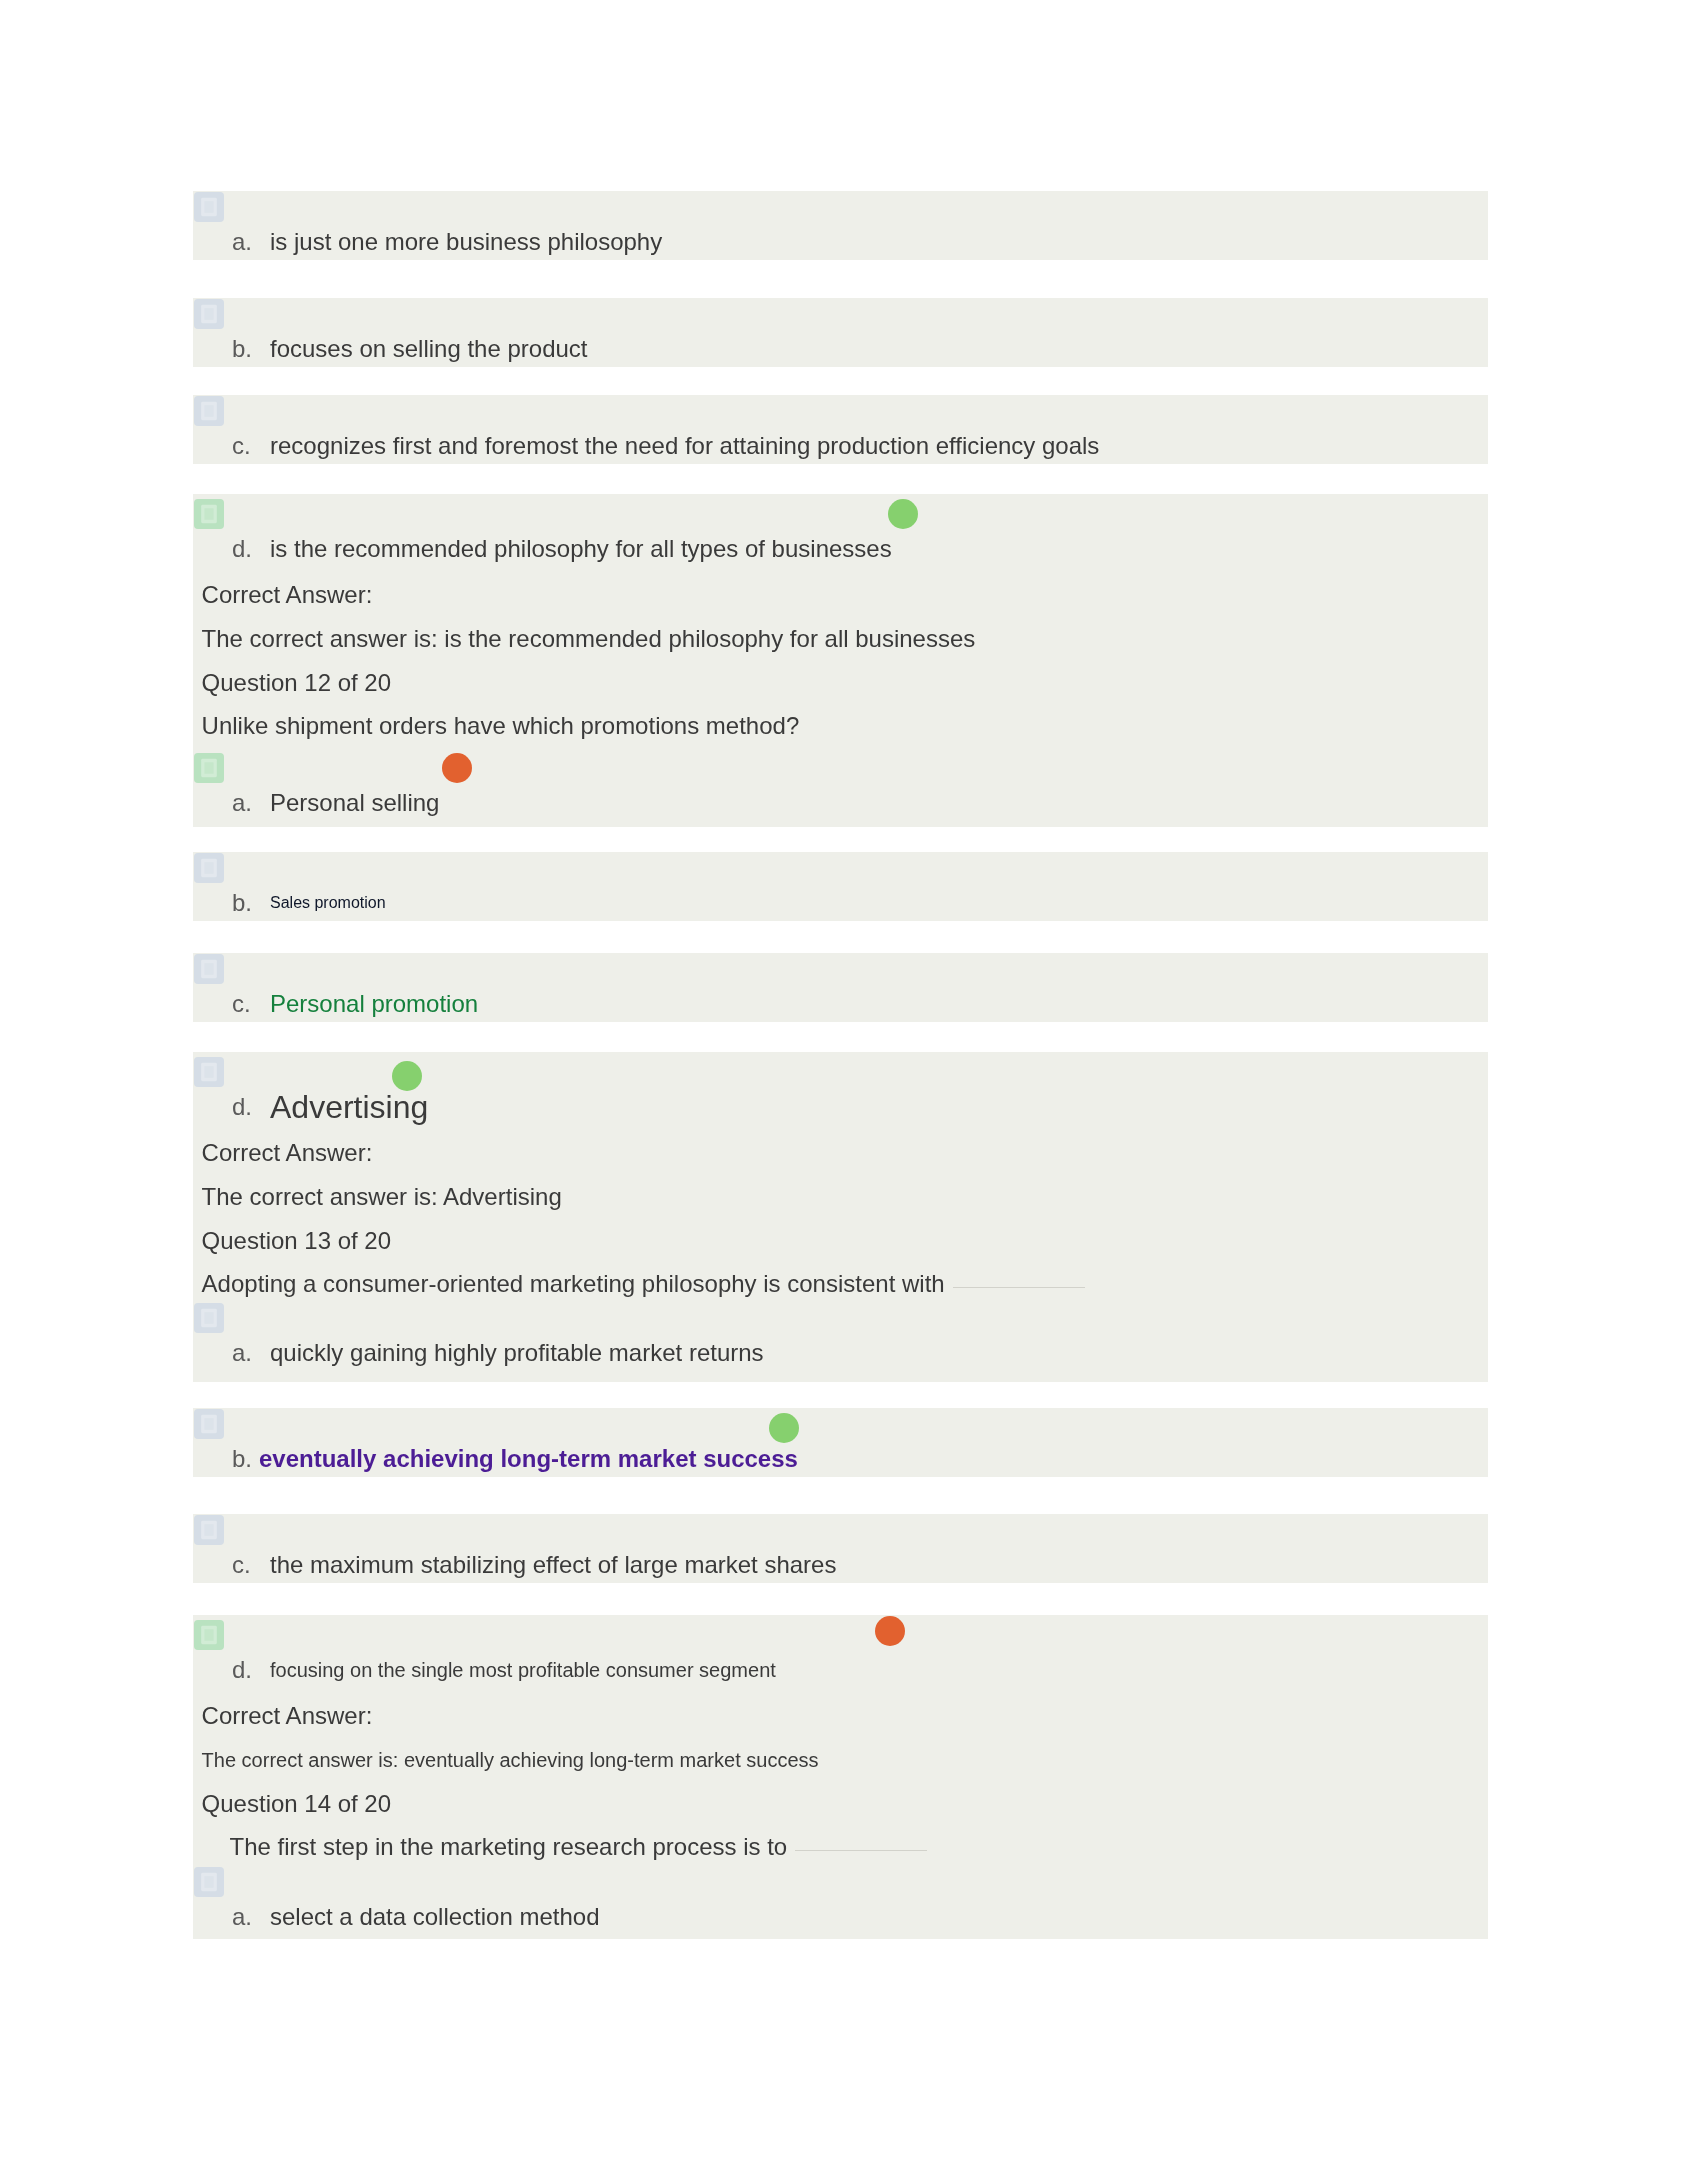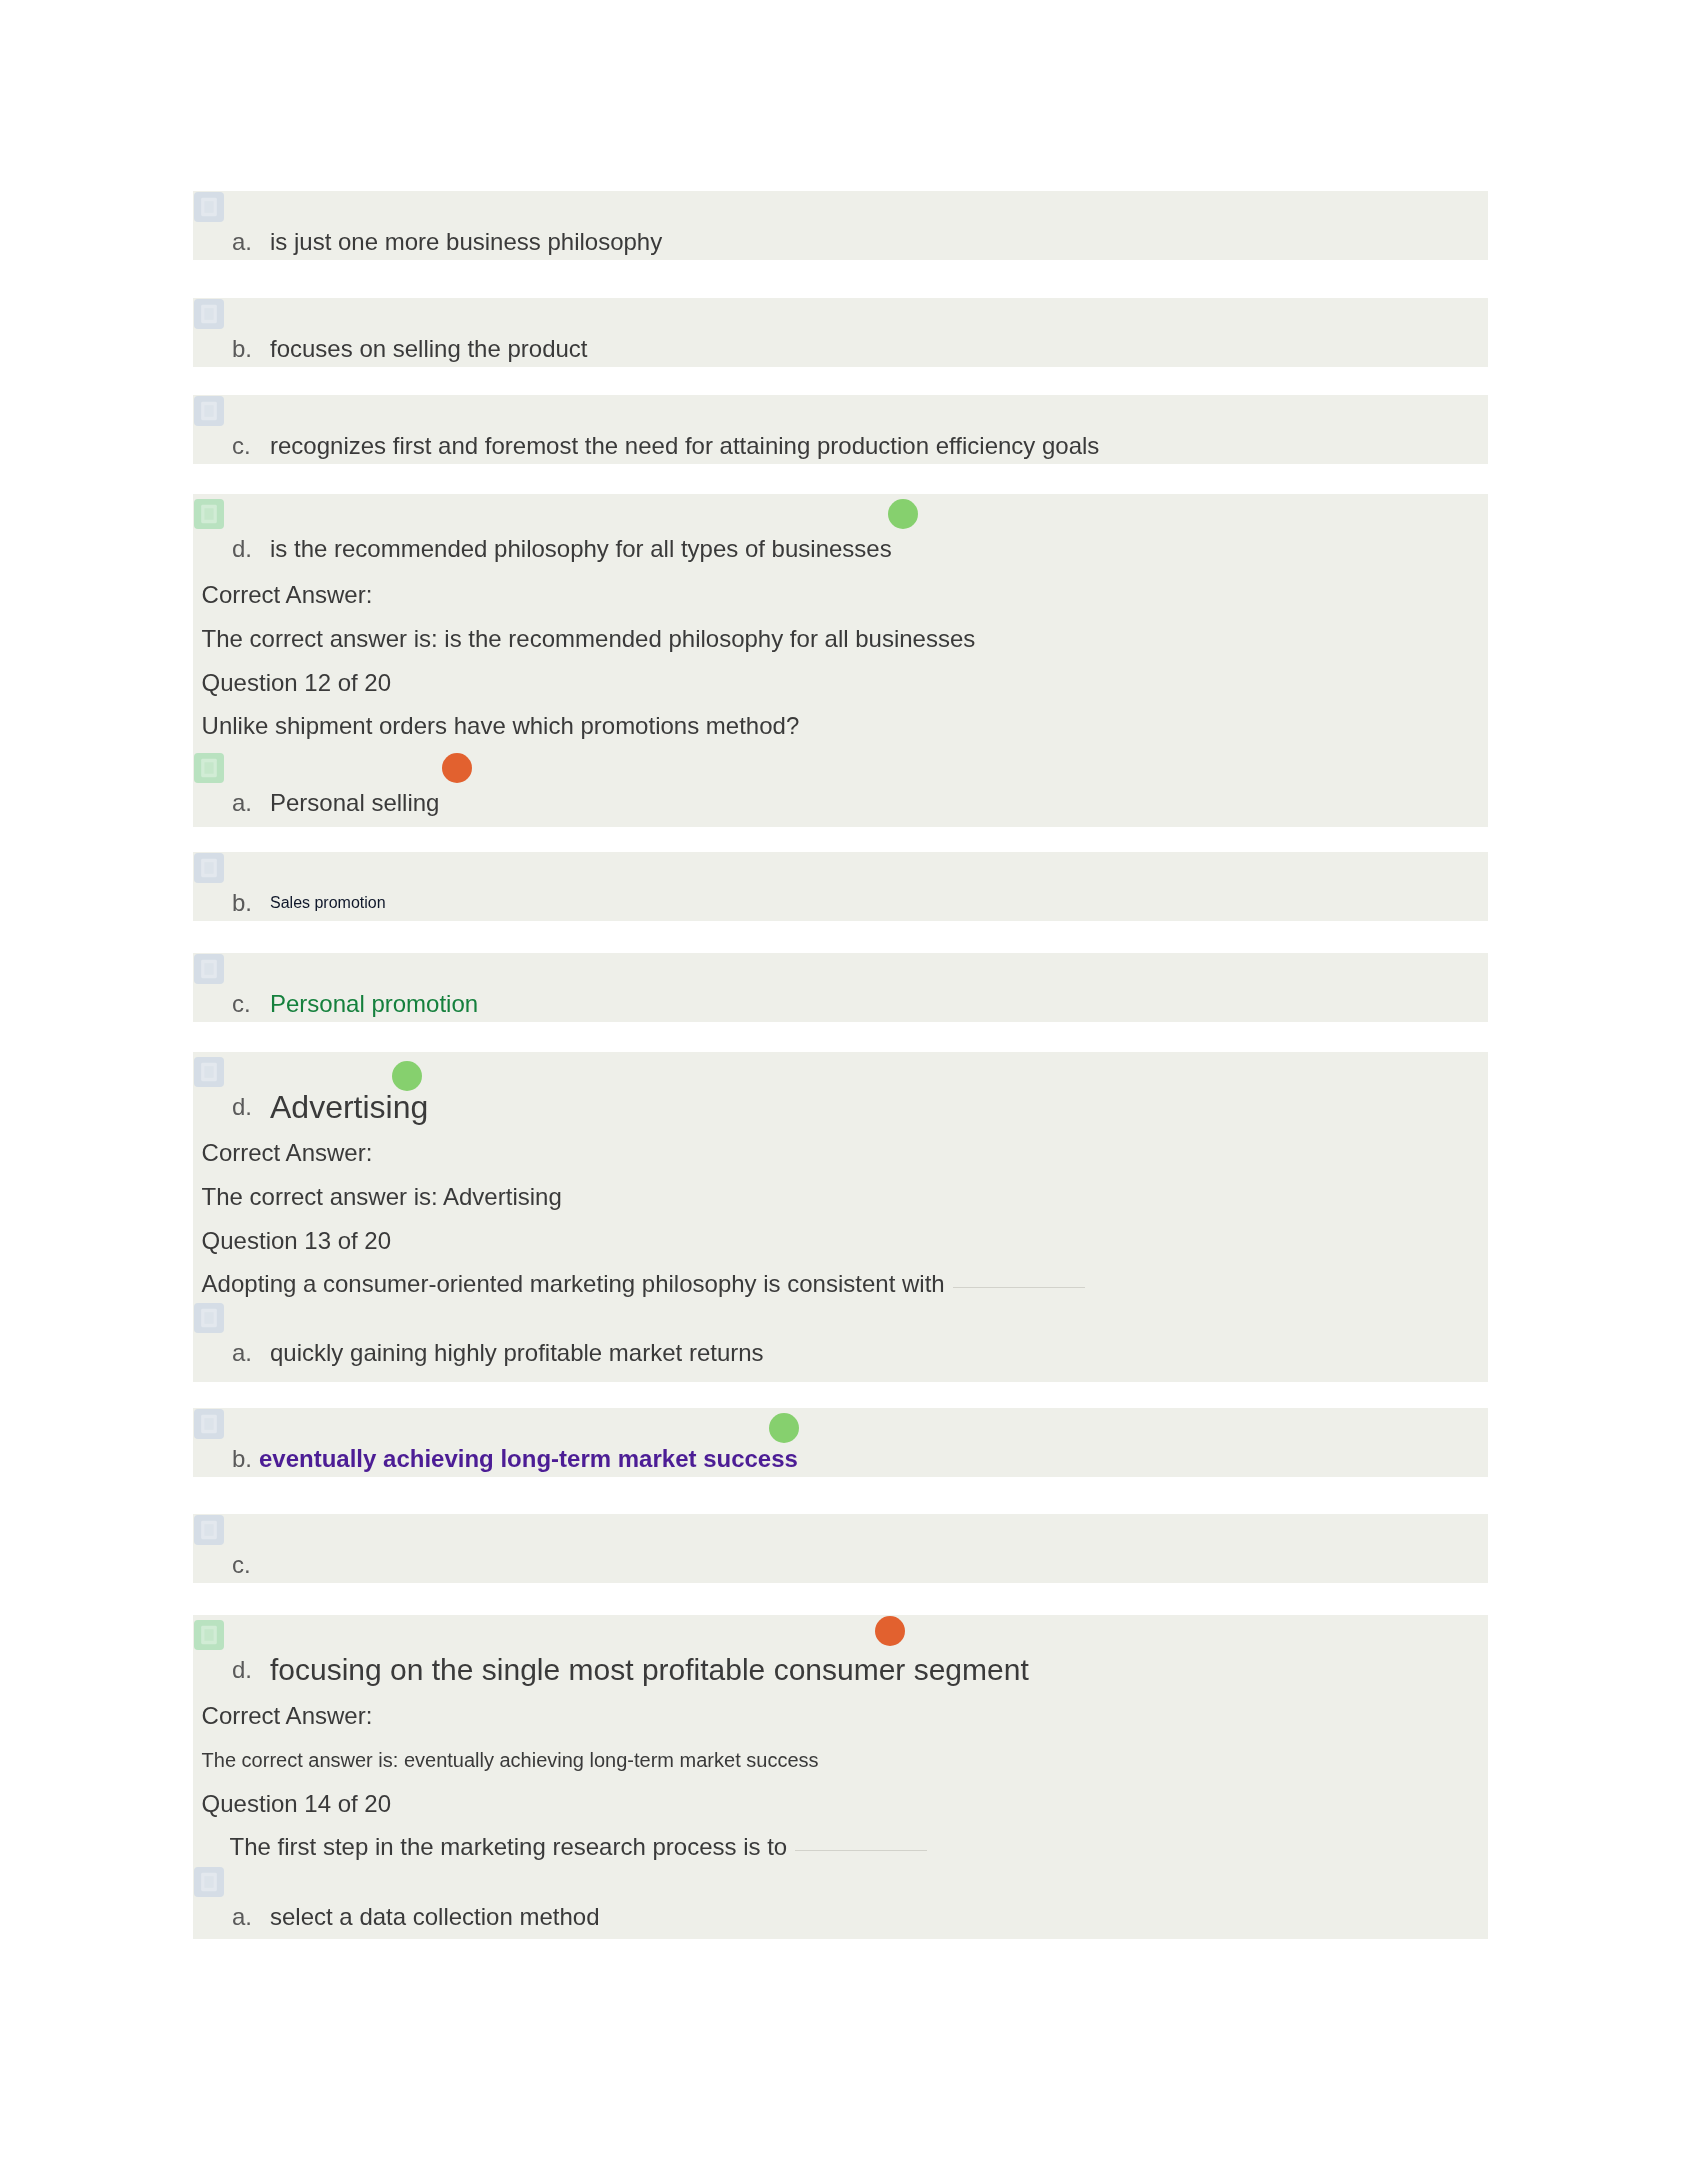--- a/index.html
+++ b/index.html
@@ -161,31 +161,32 @@
         </div>
       </div>
       <div class="quiz-panel" style="left: 193px; top: 1514px; width: 1295px; height: 69px; background: rgb(238, 239, 233);">
         <div class="quiz-row" style="top: 0px; height: 69px;">
           <span class="radio-icon" style="left: 1.3px; top: 0.7px;"><svg width="30" height="30" viewBox="0 0 46 46">
               <rect x="0" y="0" width="46" height="46" rx="6" ry="6" fill="#d5dde6"></rect>
               <rect x="11" y="9" width="24" height="28" rx="2" ry="2" fill="#ffffff" fill-opacity="0.34"></rect>
               <rect x="16" y="14" width="14" height="18" rx="1" ry="1" fill="#d5dde6" fill-opacity="0.5"></rect>
             </svg></span>
           <span class="option-letter" style="left: 39px; top: 38px; color: rgb(90, 90, 90);">c.</span>
+          <span class="option-text" style="left: 77px; top: 38px; color: rgb(58, 58, 58); font-size: 24px;">the maximum stabilizing effect of large market shares</span>
         </div>
       </div>
       <div class="quiz-panel" style="left: 193px; top: 1615px; width: 1295px; height: 324px; background: rgb(238, 239, 233);">
         <div class="quiz-row" style="top: 0px; height: 79px;">
           <span class="radio-icon" style="left: 1.3px; top: 5.3px;"><svg width="30" height="30" viewBox="0 0 46 46">
               <rect x="0" y="0" width="46" height="46" rx="6" ry="6" fill="#b9e2c0"></rect>
               <rect x="11" y="9" width="24" height="28" rx="2" ry="2" fill="#ffffff" fill-opacity="0.34"></rect>
               <rect x="16" y="14" width="14" height="18" rx="1" ry="1" fill="#b9e2c0" fill-opacity="0.5"></rect>
             </svg></span>
           <span class="option-letter" style="left: 39px; top: 42px; color: rgb(90, 90, 90);">d.</span>
-          <span class="option-text" style="left: 77px; top: 42px; color: rgb(58, 58, 58); font-size: 30px;">focusing on the single most profitable consumer segment</span>
+          <span class="option-text" style="left: 77px; top: 42px; color: rgb(58, 58, 58); font-size: 20px;">focusing on the single most profitable consumer segment</span>
           <span class="result-marker" style="left: 682px; top: 1.3px; width: 30px; height: 30px; background: rgb(226, 97, 47);"></span>
         </div>
         <div class="quiz-row" style="top: 79px; height: 44px;">
           <span class="feedback-text" style="left: 8.6px; top: 8.6px; color: rgb(58, 58, 58); font-size: 24px;">Correct Answer:</span>
         </div>
         <div class="quiz-row" style="top: 123px; height: 44px;">
           <span class="feedback-text" style="left: 8.6px; top: 8.6px; color: rgb(58, 58, 58); font-size: 20px;">The correct answer is: eventually achieving long-term market success</span>
         </div>
         <div class="quiz-row" style="top: 167px; height: 44px;">
           <span class="feedback-text" style="left: 8.6px; top: 8.6px; color: rgb(58, 58, 58); font-size: 24px;">Question 14 of 20</span>

